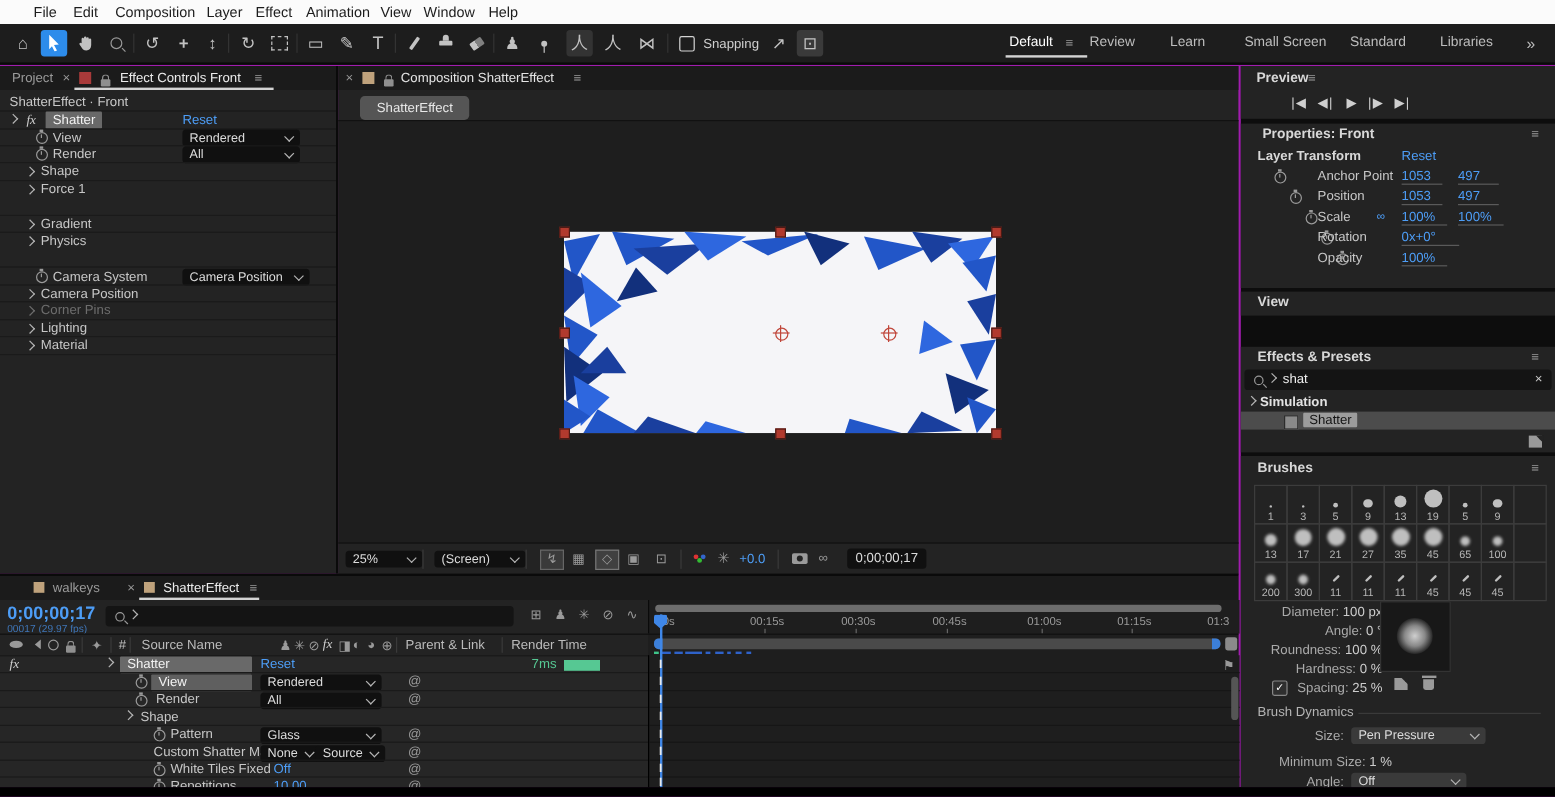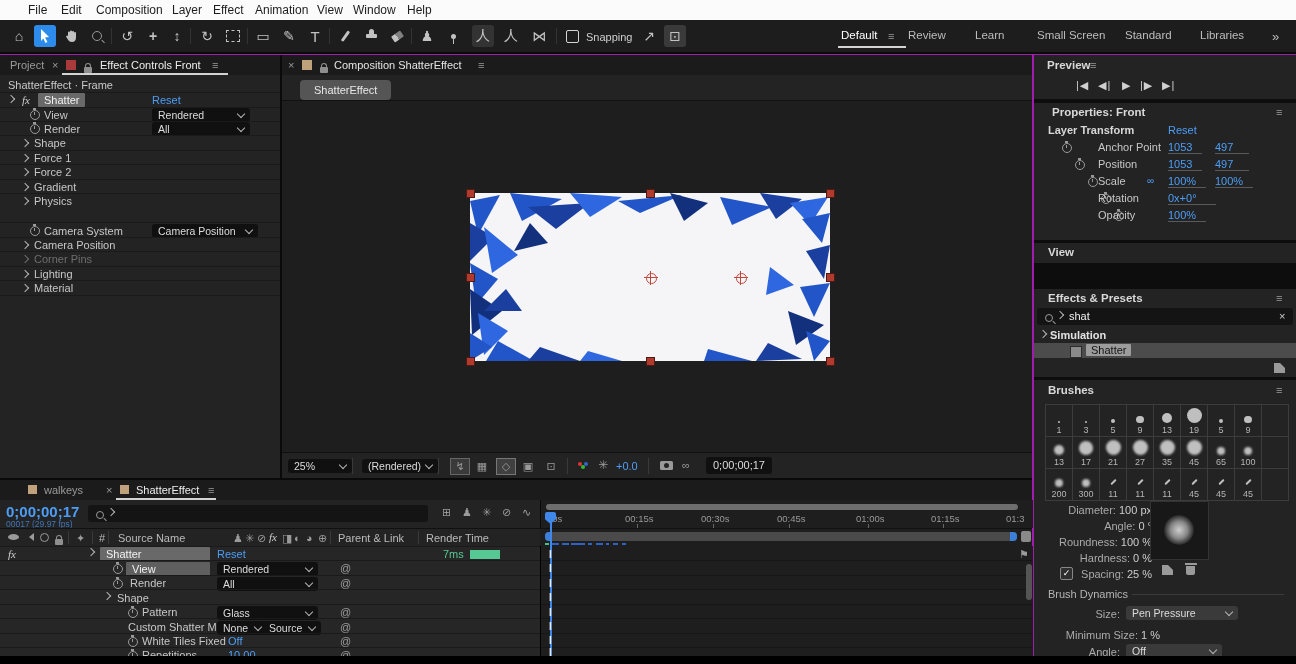--- a/index.html
+++ b/index.html
@@ -149,21 +149,21 @@
   <div class="r" style="left:0;top:55px;width:280px;height:423px;background:#232323;border-right:2px solid #0a0a0a">
     <div class="r" style="left:0;top:0;width:100%;height:20px;background:#1b1b1b">
       <span class="r" style="left:10px;top:4px;color:#9a9a9a">Project</span>
       <span class="r" style="left:52px;top:4px;color:#9a9a9a">×</span>
       <span class="sq r" style="left:66px;top:5px;background:#a83a3a"></span>
       <span class="lk r" style="left:84px;top:8px"></span>
       <span class="r" style="left:100px;top:4px;color:#ececec">Effect Controls Front</span>
       <span class="r ham" style="left:212px;top:4px">≡</span>
       <div class="r" style="left:62px;top:18px;width:166px;height:2px;background:#d3d3d3"></div>
     </div>
-    <div class="r" style="left:8px;top:24px;color:#c9c9c9">ShatterEffect · Frame</div>
+    <div class="r" style="left:8px;top:24px;color:#c9c9c9">ShatterEffect · Front</div>
     <div class="r row-line" style="left:0;top:37px;width:100%;height:14px">
       <span class="cv d r" style="left:8px;top:5px"></span>
       <span class="fxi r" style="left:22px;top:1px">fx</span>
       <span class="chip r" style="left:38px;top:0">Shatter</span>
       <span class="blue r" style="left:152px;top:1px">Reset</span>
     </div>
     <div class="r row-line" style="left:0;top:52px;width:100%;height:14px">
       <span class="sw r" style="left:30px;top:2px"></span>
       <span class="r" style="left:44px;top:1px">View</span>
       <div class="dd" style="left:152px;top:0;width:86px">
@@ -179,24 +179,20 @@
           <span class="cv d"></span>
         </div>
     </div>
     <div class="r row-line" style="left:0;top:80px;width:100%;height:14px">
         <span class="cv r r" style="left:22px;top:4px"></span>
         <span class="r" style="left:34px;top:1px">Shape</span>
       </div>
     <div class="r row-line" style="left:0;top:95px;width:100%;height:14px">
         <span class="cv r r" style="left:22px;top:4px"></span>
         <span class="r" style="left:34px;top:1px">Force 1</span>
-      </div>
-    <div class="r row-line" style="left:0;top:109px;width:100%;height:14px">
-        <span class="cv r r" style="left:22px;top:4px"></span>
-        <span class="r" style="left:34px;top:1px">Force 2</span>
       </div>
     <div class="r row-line" style="left:0;top:124px;width:100%;height:14px">
         <span class="cv r r" style="left:22px;top:4px"></span>
         <span class="r" style="left:34px;top:1px">Gradient</span>
       </div>
     <div class="r row-line" style="left:0;top:138px;width:100%;height:14px">
         <span class="cv r r" style="left:22px;top:4px"></span>
         <span class="r" style="left:34px;top:1px">Physics</span>
       </div>
     <div class="r row-line" style="left:0;top:167px;width:100%;height:15px">
@@ -237,21 +233,21 @@
     <div class="r" style="left:18px;top:25px;height:20px;padding:0 14px;background:#555;border-radius:4px;color:#e8e8e8;line-height:20px">ShatterEffect</div>
     <div class="r" style="left:0;top:45px;width:100%;height:352px;background:#1e1e1e;border-top:1px solid #111"></div>
 
     <div class="r" style="left:0;top:397px;width:100%;height:26px;background:#232323;border-top:1px solid #101010">
       <div class="dd" style="left:6px;top:6px;width:52px">
           <span>25%</span>
           <span class="cv d"></span>
         </div>
       <div class="vline" style="left:70px;top:5px;height:16px"></div>
       <div class="dd" style="left:80px;top:6px;width:64px">
-          <span>(Rendered)</span>
+          <span>(Screen)</span>
           <span class="cv d"></span>
         </div>
       <div class="vline" style="left:156px;top:5px;height:16px"></div>
       <span class="r gray-glyph" style="left:168px;top:5px;width:18px;height:15px;border:1px solid #666;background:#3a3a3a;text-align:center;line-height:15px">↯</span>
       <span class="r gray-glyph" style="left:191px;top:5px;text-align:center;width:18px;line-height:16px">▦</span>
       <span class="r gray-glyph" style="left:214px;top:5px;width:18px;height:15px;border:1px solid #777;background:#404040;text-align:center;line-height:15px">◇</span>
       <span class="r gray-glyph" style="left:237px;top:5px;text-align:center;width:18px;line-height:16px">▣</span>
       <span class="r gray-glyph" style="left:260px;top:5px;text-align:center;width:18px;line-height:16px">⊡</span>
       <div class="vline" style="left:285px;top:5px;height:16px"></div>
       <span class="r" style="left:296px;top:9px">

